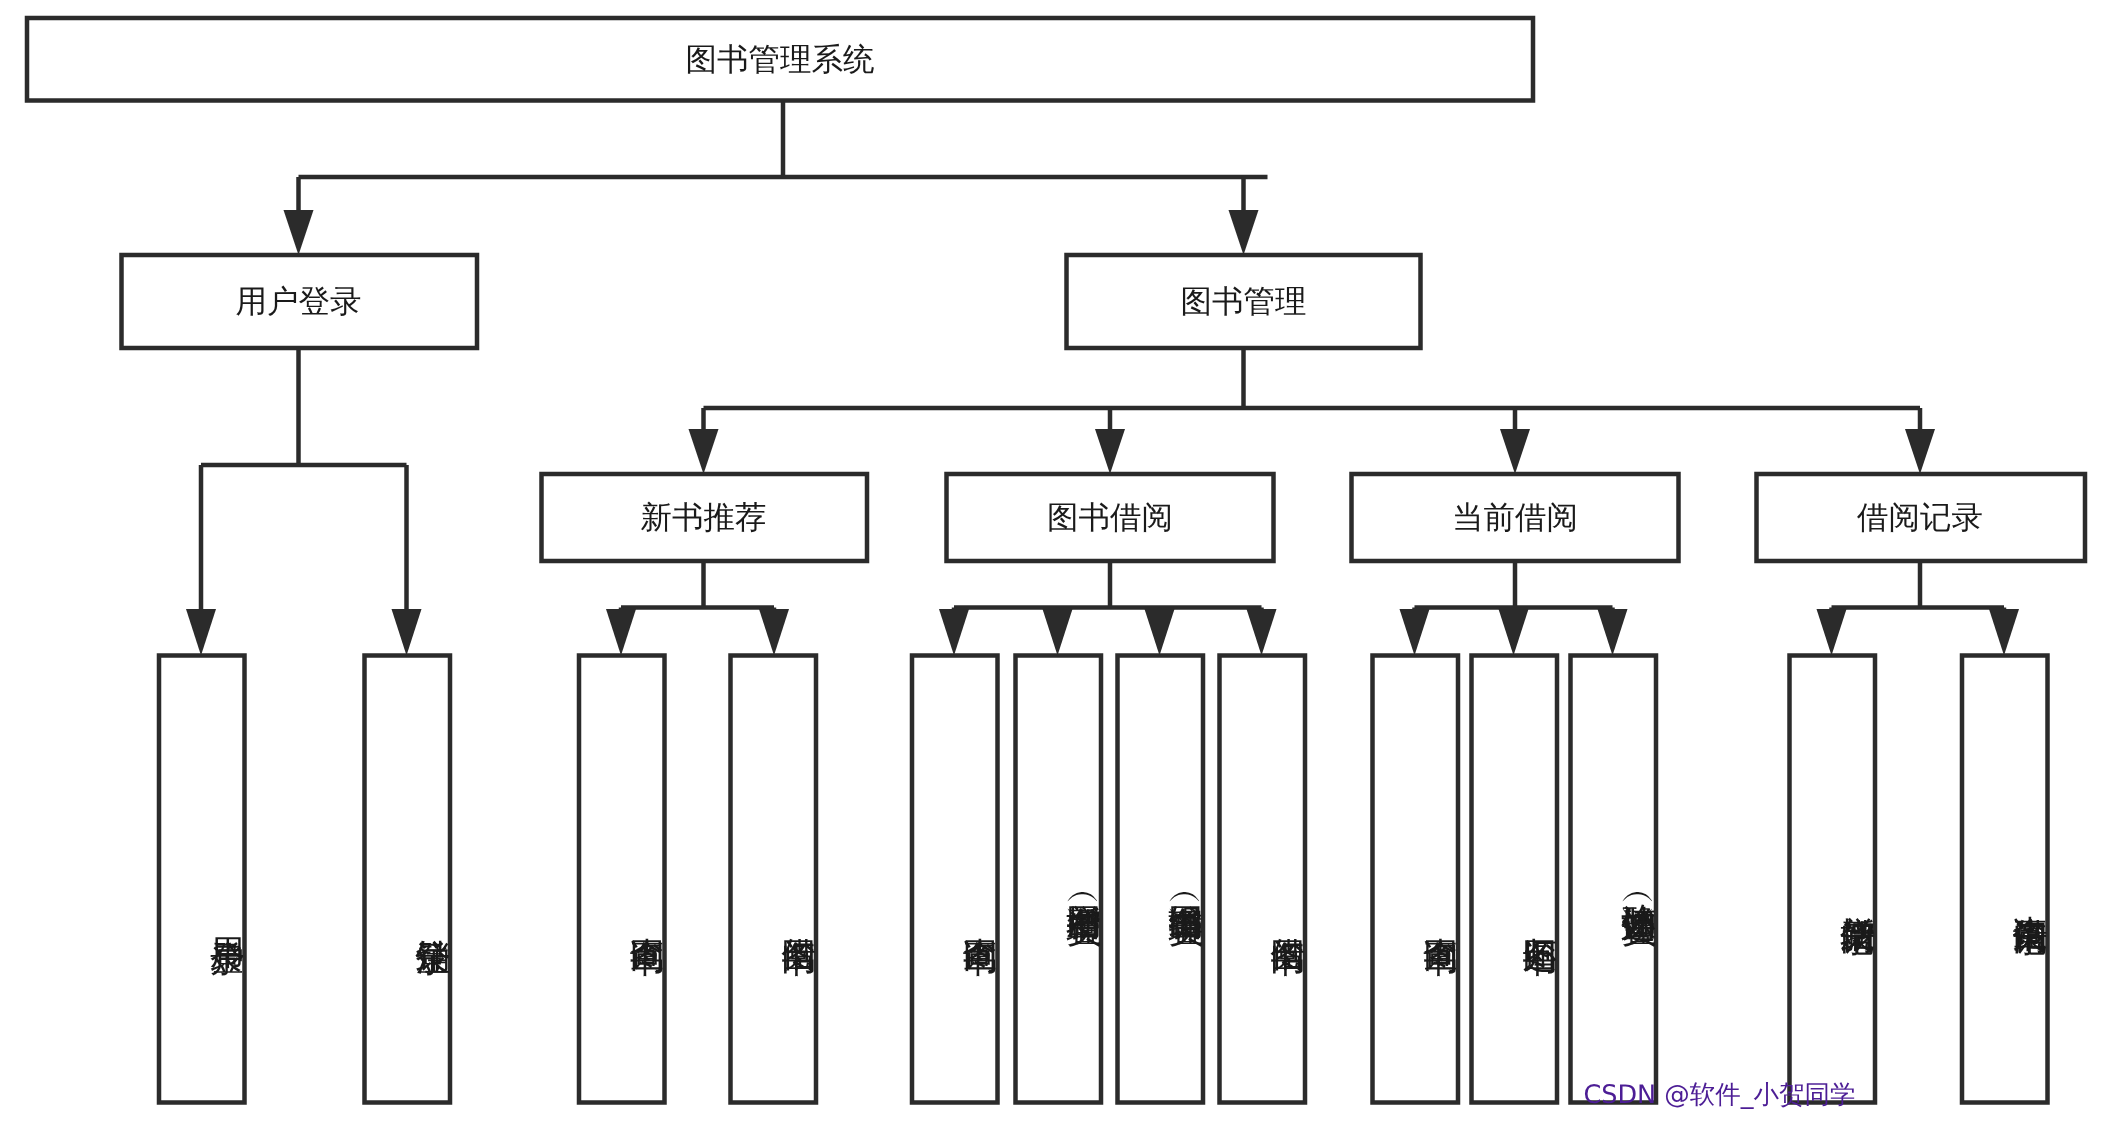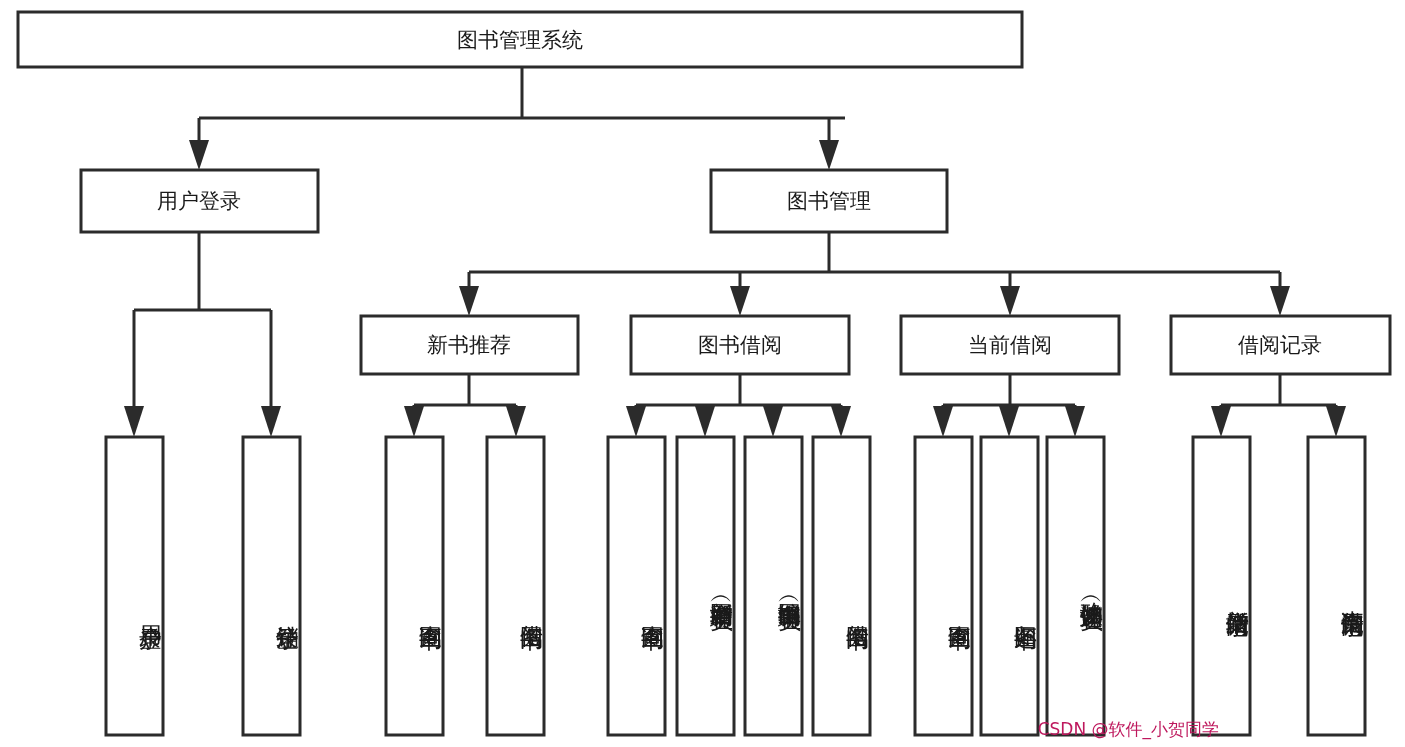--- a/index.html
+++ b/index.html
@@ -11,20 +11,21 @@
     width: 1405px;
     height: 747px;
     font-family: "DejaVu Sans", "Liberation Sans", sans-serif;
     overflow: hidden;
   }
   #diagram-root {
     position: relative;
     width: 1231px;
     height: 747px;
     background: #ffffff;
+    padding-left: 18px;
   }
   svg.diagram-canvas {
     position: absolute;
     left: 0;
     top: 0;
     width: 1405px;
     height: 747px;
   }
   .node-box {
     fill: #ffffff;
@@ -62,21 +63,21 @@
     justify-content: center;
     white-space: nowrap;
     pointer-events: none;
   }
   .watermark {
     position: absolute;
     right: 12px;
     bottom: 6px;
     font-family: "DejaVu Sans", "Liberation Sans", sans-serif;
     font-size: 17px;
-    color: #be185d;
+    color: #4c1d95;
     white-space: nowrap;
     margin-top: 21px;
   }
 </style>
 </head>
 <body>
 
 <div id="diagram-root">
 
   <svg class="diagram-canvas" viewBox="0 0 1405 747">

